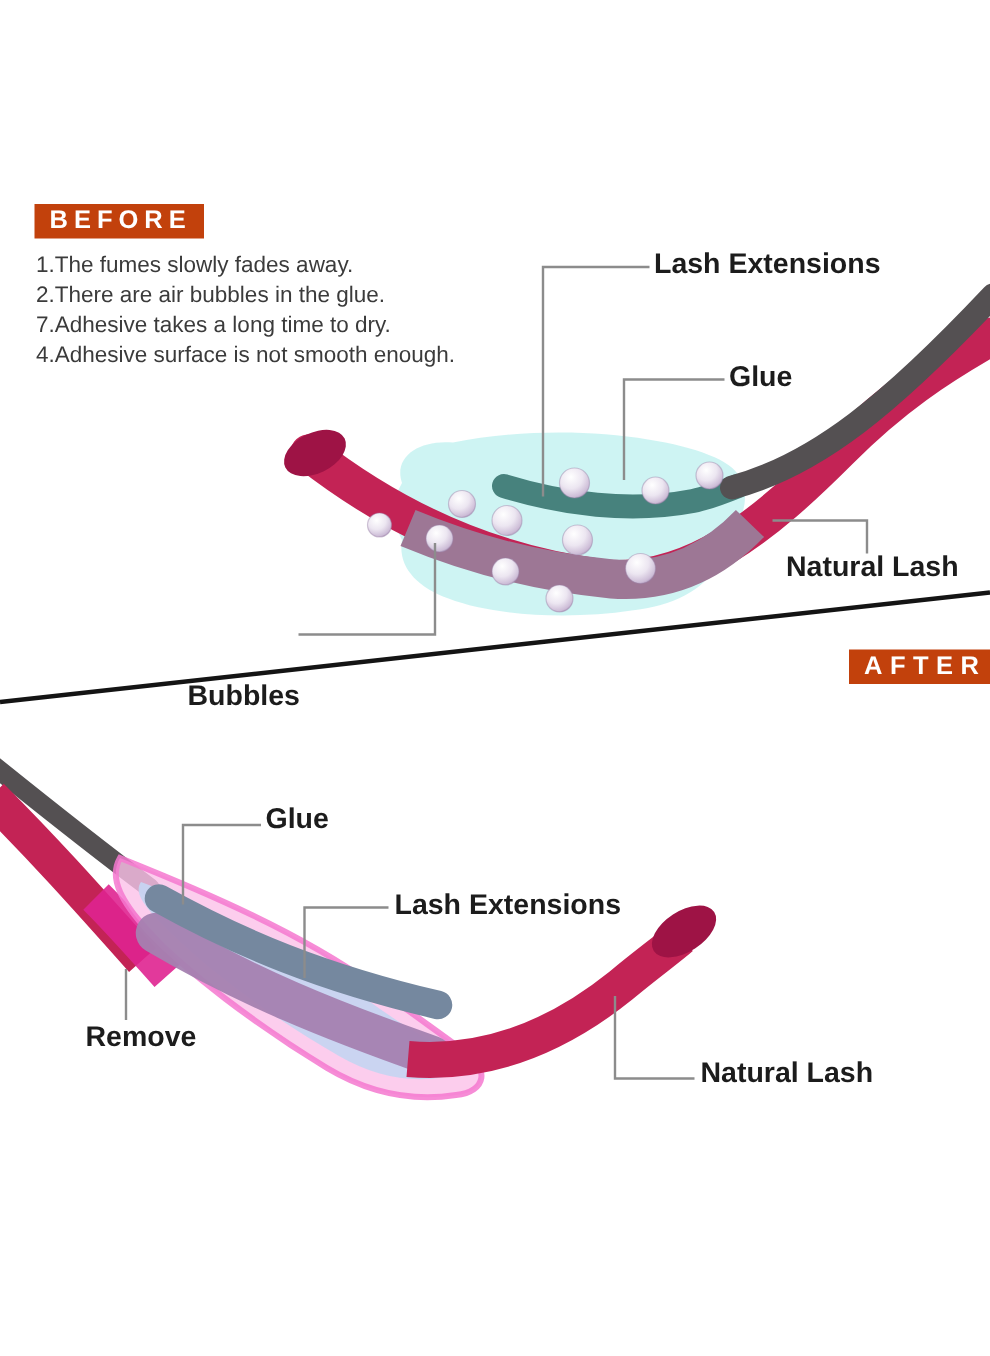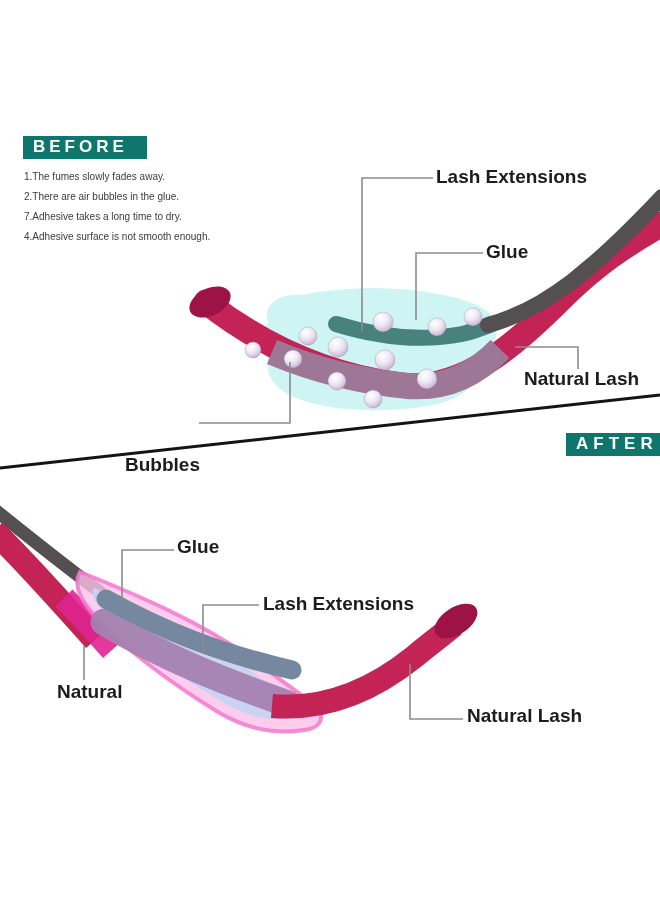--- a/index.html
+++ b/index.html
@@ -2,27 +2,27 @@
 <html><head>
 <meta charset="utf-8">
 <style>
   html,body{margin:0;padding:0;background:#fff;}
   .canvas{
     position:relative;width:660px;height:904px;background:#ffffff;overflow:hidden;
     font-family:"Liberation Sans","DejaVu Sans",sans-serif;
   }
   .art{position:absolute;left:0;top:0;}
   .heading{
-    position:absolute;background:#0f766e;color:#ffffff;
+    position:absolute;background:#c2410c;color:#ffffff;
     font-size:17px;font-weight:700;line-height:18px;
-    letter-spacing:4px;padding:2px 19px 3px 10px;white-space:nowrap;
+    letter-spacing:4px;padding:2px 8px 3px 10px;white-space:nowrap;
   }
   .h-before{left:23px;top:136px;}
   .h-after{left:534px;top:433px;letter-spacing:5px;margin-left:32px;}
-  .plist{position:absolute;color:#3b3b3b;font-size:10px;}
+  .plist{position:absolute;color:#3b3b3b;font-size:15px;}
   .plist div{white-space:pre;}
   .list-before{left:24px;top:167px;line-height:20px;}
   .list-after{left:344px;top:465px;line-height:19px;}
   .lbl{
     position:absolute;color:#1c1c1c;font-size:19px;font-weight:600;
     line-height:1;white-space:nowrap;
   }
   .lbl-lash-ext-top{left:436px;top:167px;}
   .lbl-glue-top{left:486px;top:242px;}
   .lbl-natural-lash-top{left:524px;top:369px;}
@@ -135,16 +135,16 @@
   <div class="lbl lbl-lash-ext-top">Lash Extensions</div>
   <div class="lbl lbl-glue-top">Glue</div>
   <div class="lbl lbl-natural-lash-top">Natural Lash</div>
   <div class="lbl lbl-bubbles">Bubbles</div>
 
   <div class="heading h-after">AFTER</div>
 
 
   <div class="lbl lbl-glue-bottom">Glue</div>
   <div class="lbl lbl-lash-ext-bottom">Lash Extensions</div>
-  <div class="lbl lbl-bonder">Natural</div>
+  <div class="lbl lbl-bonder">Remove</div>
   <div class="lbl lbl-natural-lash-bottom">Natural Lash</div>
 
 </div>
 
 </body></html>

